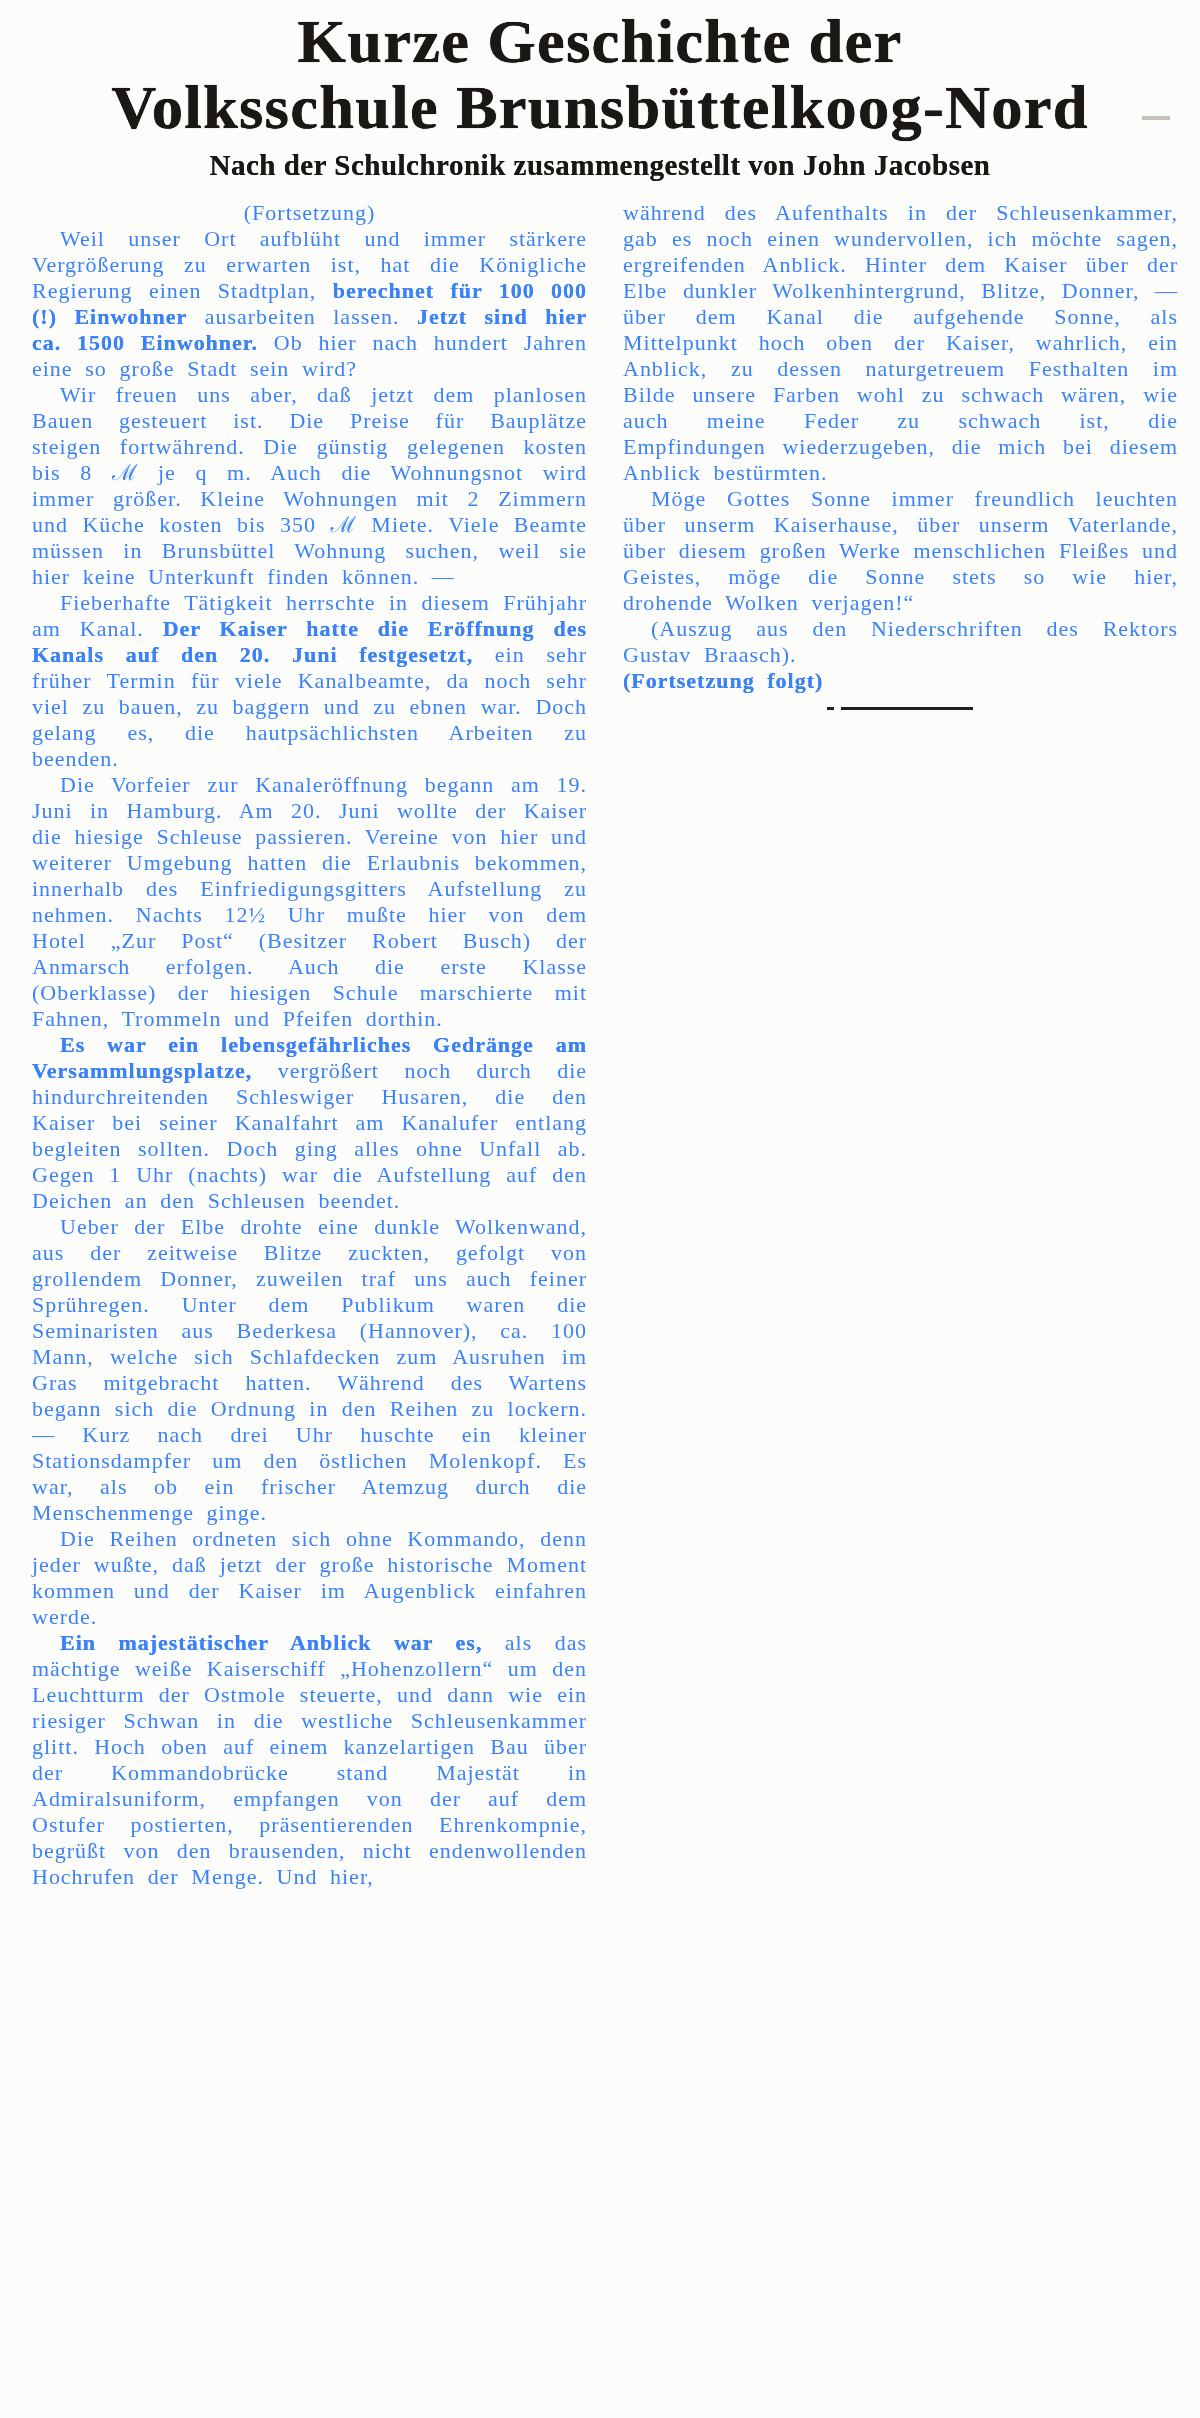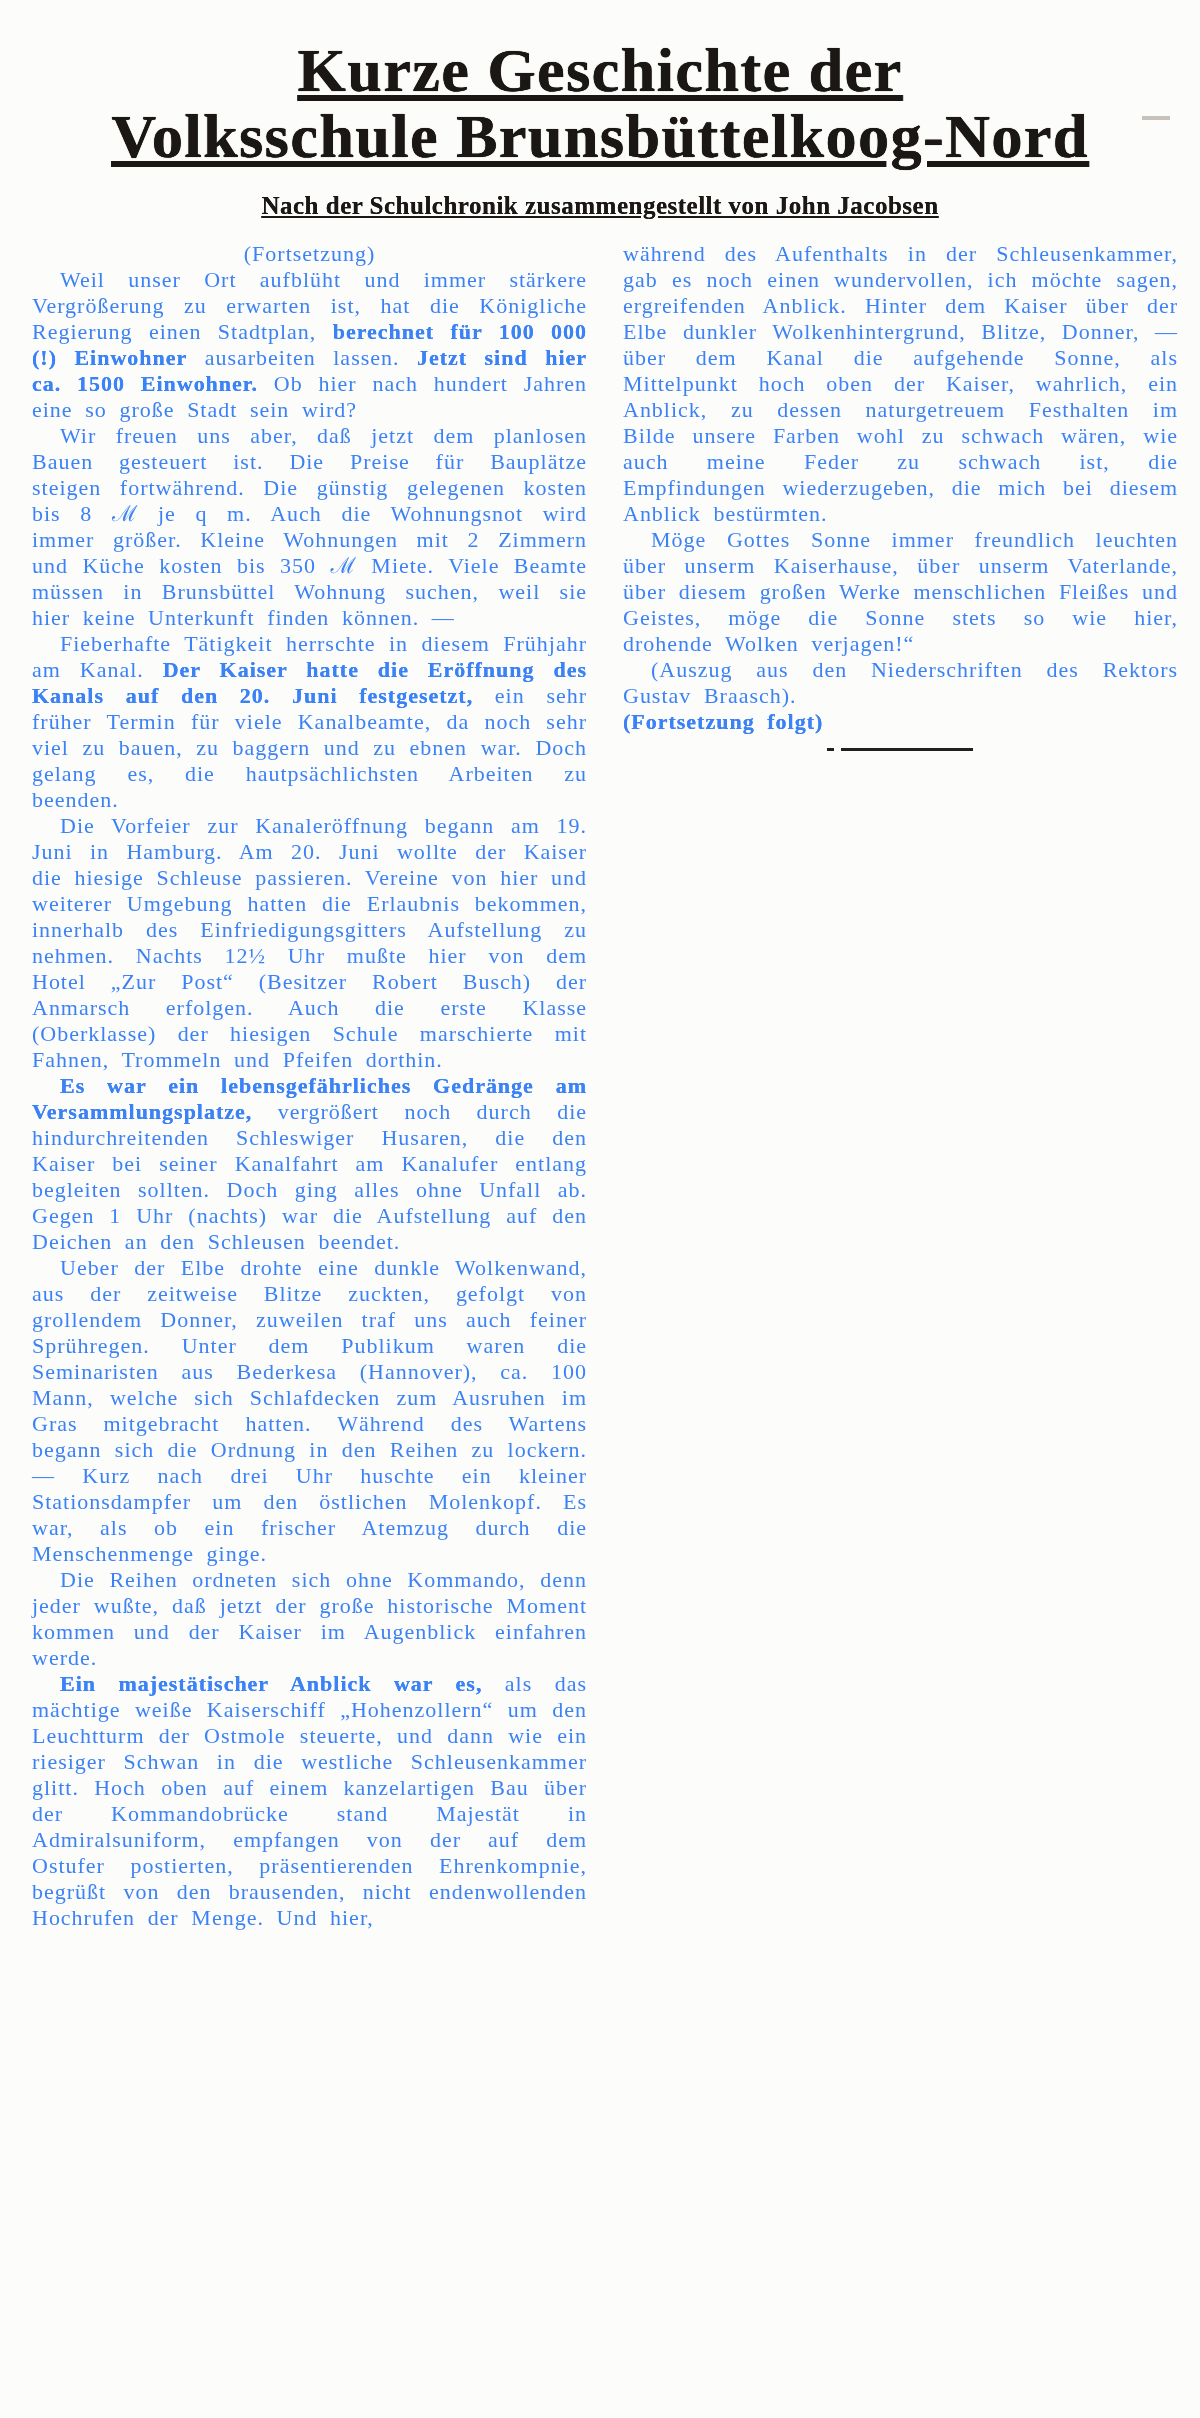--- a/index.html
+++ b/index.html
@@ -6,37 +6,37 @@
   body {
     width: 1200px; height: 2418px;
     background: #fcfcfa;
     position: relative;
     overflow: hidden;
     font-family: "Liberation Serif", "DejaVu Serif", serif;
     color: #1a1714;
   }
   .page { width: 1200px; height: 2418px; position: relative; }
 
-  header { padding-top: 37px; text-decoration: underline; }
+  header { padding-top: 8px; }
   .title-line {
     text-align: center;
     font-family: "Liberation Serif", "DejaVu Serif", serif;
     font-weight: 700;
     font-size: 62px;
     line-height: 66px;
     letter-spacing: 1.5px;
     text-shadow: 0 0 0.8px currentColor, 0.4px 0 0 currentColor;
     white-space: nowrap;
   }
   .subtitle {
     text-align: center;
     font-weight: 700;
-    font-size: 25px;
+    font-size: 29px;
     line-height: 34px;
-    margin-top: 20px;
+    margin-top: 8px;
     letter-spacing: 0.5px;
     text-shadow: 0 0 0.5px currentColor;
   }
   .scan-dash {
     position: absolute;
     top: 116px; right: 30px;
     width: 28px; height: 4px;
     background: #c6c1b9;
   }
 

